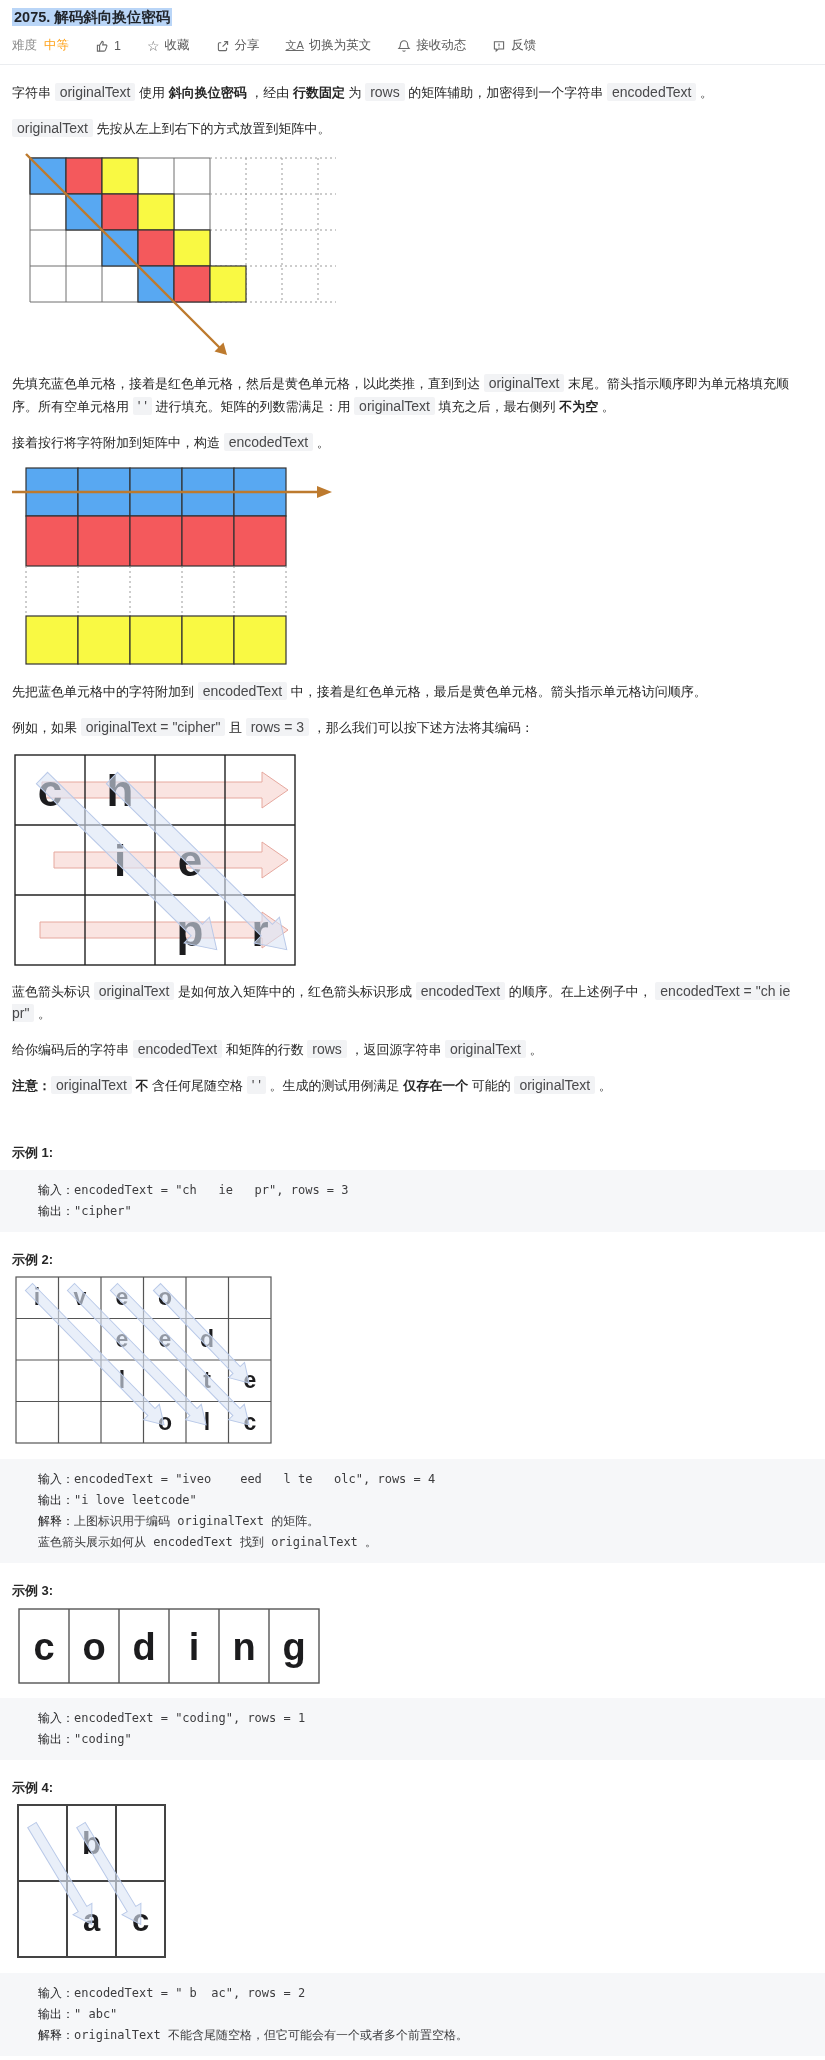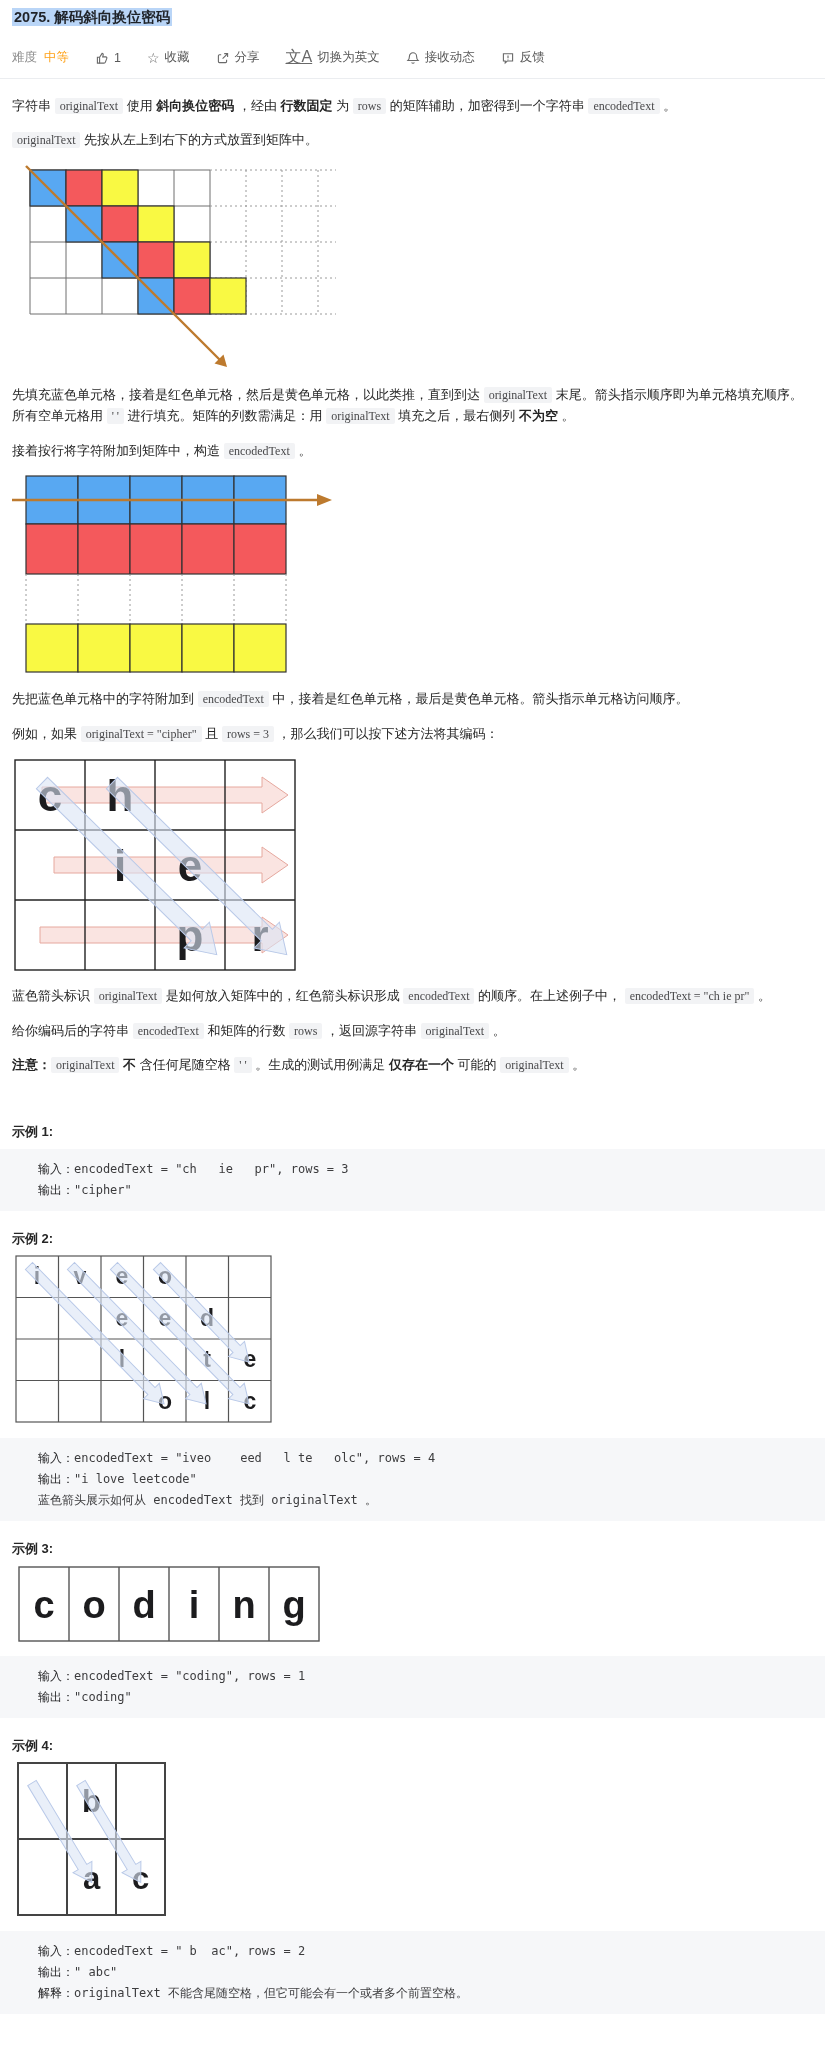--- a/index.html
+++ b/index.html
@@ -4,36 +4,36 @@
 <style>
   * { box-sizing: border-box; margin: 0; padding: 0; }
   html,body { background:#ffffff; }
   body {
     width: 825px; min-height: 2060px; position: relative;
     font-family: "Liberation Sans","DejaVu Sans",sans-serif;
     font-size: 13px; color:#262626;
     padding: 8px 12px 10px 12px;
   }
   
-  .title { font-size: 14.5px; font-weight: 700; color:#1f2329; margin-bottom: 20px; }
+  .title { font-size: 14.5px; font-weight: 700; color:#1f2329; margin-bottom: 10px; }
   .title mark { background:#b9d5f7; color:#1f2329; padding:1px 2px; }
   .toolbar { display:flex; gap:26px; color:#595959; font-size:12.5px; margin-bottom:10px; }
   .tb-item { display:inline-flex; align-items:center; gap:5px; cursor:pointer; white-space:nowrap; }
   .tb-item svg { display:block; }
   .difficulty { color:#ffa116;font-family:Liberation Mono, monospace; }
   .diff-label { color:#8c8c8c; margin-right:2px; }
   .star-glyph { font-size:14px; color:#696969; line-height:1; }
-  .langchars { font-size:16px; color:#696969; letter-spacing:0;text-decoration:underline; }
+  .langchars { font-size:11px; color:#696969; letter-spacing:0;text-decoration:underline; }
   .divider { border-top:1px solid #ebedf0; margin:0 -12px 16px -12px; }
   
   p.para { line-height:1.62; margin:0 0 13px 0; }
   p.para b { font-weight:700; }
   code.ic {
-    font-family:Liberation Serif, serif;
-    font-size:12px; color:#49494b; background:#f2f3f5;
+    font-family:Liberation Sans, sans-serif;
+    font-size:14px; color:#49494b; background:#f2f3f5;
     padding:1px 5px; border-radius:2px;
   }
   
   .fig { margin:2px 0 12px 12px; }
   .fig svg { display:block; }
   .cellletter { font-family:"Liberation Sans","DejaVu Sans",sans-serif; font-weight:700; fill:#1c1c1e; }
   
   .example-label { font-weight:700; font-size:13px; margin:19px 0 6px 0; }
   .pre {
     background:#f6f7f9; margin:8px -12px 16px -12px;
@@ -272,20 +272,21 @@
       <path transform="translate(57,12) rotate(45.6)" d="M0,-5 H175 V-11 L193,0 L175,11 V5 H0 Z"></path>
       <path transform="translate(100,12) rotate(45.6)" d="M0,-5 H175 V-11 L193,0 L175,11 V5 H0 Z"></path>
       <path transform="translate(143,12) rotate(46.2)" d="M0,-5 H115 V-11 L133,0 L115,11 V5 H0 Z"></path>
     </g>
   </svg>
 </div>
 
 <div class="pre">
   <div class="pre-line"><b>输入：</b><span>encodedText = "iveo    eed   l te   olc", rows = 4</span></div>
   <div class="pre-line"><b>输出：</b><span>"i love leetcode"</span></div>
+  <div class="pre-line"><b>解释：</b><span>上图标识用于编码 originalText 的矩阵。</span></div>
   <div class="pre-line"><span>蓝色箭头展示如何从 encodedText 找到 originalText 。</span></div>
 </div>
 
 <div class="example-label">示例 3:</div>
 
 <div class="fig" style="margin-left:4px">
   <svg width="310" height="80" viewBox="0 0 310 80">
     <g stroke="#555" stroke-width="1.4" fill="none">
       <rect x="3" y="3" width="300" height="74"></rect>
       <line x1="53" y1="3" x2="53" y2="77"></line>

